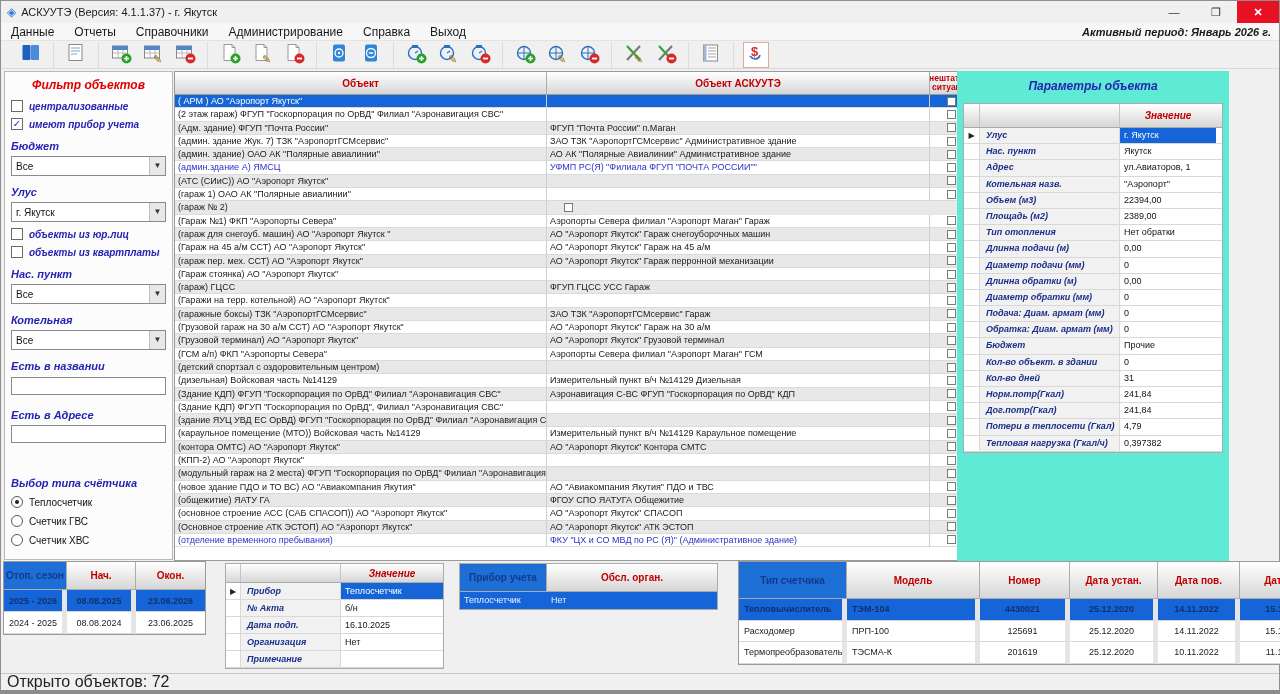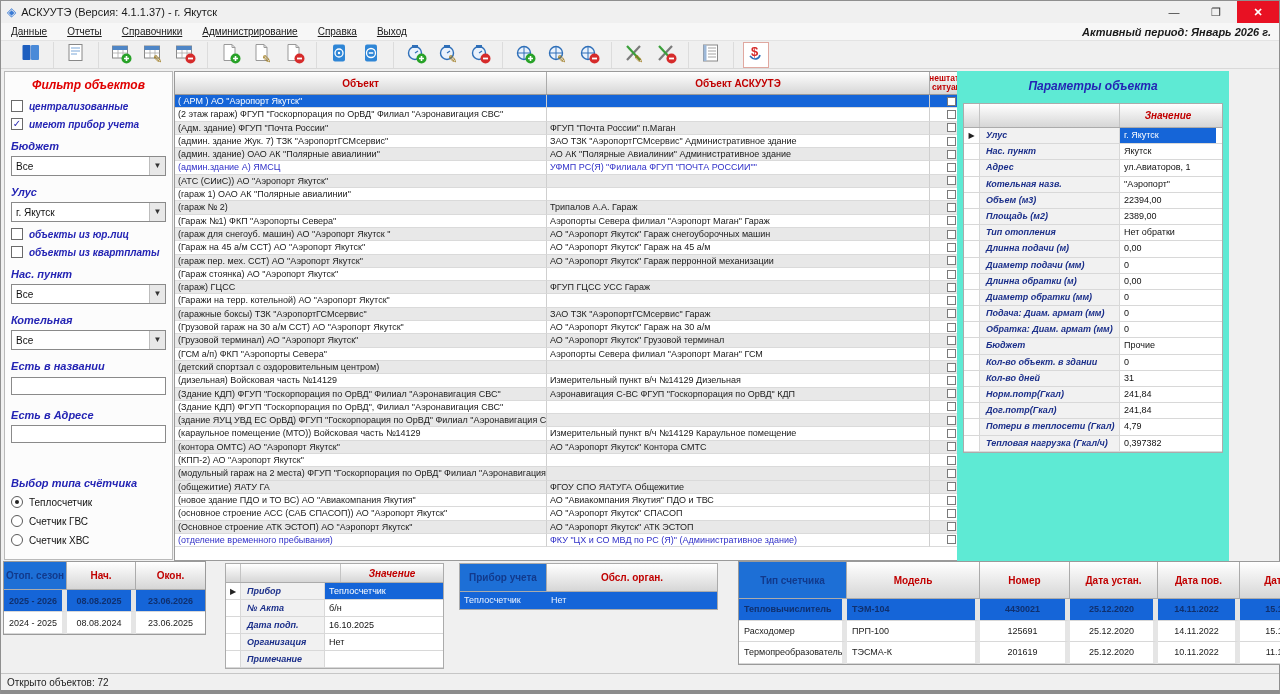--- a/index.html
+++ b/index.html
@@ -15,21 +15,21 @@
   .title { font-size:11px; color:#1a1a1a; }
   .wctrl { margin-left:auto; display:flex; height:22px; }
   .wbtn { width:42px; height:22px; display:flex; align-items:center; justify-content:center;
     font-size:11px; color:#333; cursor:default; }
   .wbtn.close { background:#e81123; color:#fff; font-weight:bold; }
 
   
   .menubar { position:absolute; top:22px; left:0; right:0; height:18px; background:#f7f7f7;
     display:flex; align-items:center; border-bottom:1px solid #e3e3e3; }
   #menu-items { display:flex; }
-  .mitem { font-size:10px; color:#1a1a1a; padding:1px 10px;text-decoration:underline; }
+  .mitem { font-size:12px; color:#1a1a1a; padding:1px 10px; }
   .period { margin-left:auto; font-size:11px; font-weight:bold; font-style:italic;
     color:#1a1a1a; padding-right:8px; }
 
   
   .toolbar { position:absolute; top:40px; left:0; right:0; height:28px; background:#f0f0f0;
     border-bottom:1px solid #d9d9d9; display:flex; align-items:center; padding-left:8px; }
   .tgroup { display:flex; align-items:center; padding:0 6px; border-right:1px solid #dcdcdc; height:26px; }
   .tgroup:last-child { border-right:none; }
   .tbtn { width:26px; height:26px; margin:0 3px; display:flex; align-items:center;
     justify-content:center; background:transparent; border:1px solid transparent; }
@@ -133,21 +133,21 @@
     border:1px solid #ababab; }
   .a-hrow { display:flex; height:19px; background:linear-gradient(#ffffff,#d6d6d6);
     border-bottom:1px solid #ababab; }
   .a-hmark { width:15px; border-right:1px solid #c4c4c4; }
   .a-hlabel { width:100px; border-right:1px solid #c4c4c4; }
   .a-hval { flex:1; display:flex; align-items:center; justify-content:center;
     color:#c00000; font-weight:bold; font-style:italic; font-size:10px; }
   .a-row { display:flex; height:17px; border-bottom:1px solid #d8d8d8; }
   .a-mark { width:15px; border-right:1px solid #d8d8d8; font-size:8px; color:#222;
     display:flex; align-items:center; justify-content:center; }
-  .a-label { width:84px; border-right:1px solid #d8d8d8; background:#f1f1f1;
+  .a-label { width:100px; border-right:1px solid #d8d8d8; background:#f1f1f1;
     color:#1b2f8a; font-weight:bold; font-style:italic; font-size:9px; padding-left:6px;
     line-height:16px; }
   .a-val { flex:1; font-size:9px; color:#111; padding-left:4px; line-height:16px; }
   .a-val.sel { background:#1565d8; color:#fff; }
 
   .device { position:absolute; top:562px; left:458px; width:259px; background:#fff;
     border:1px solid #ababab; }
   .d-hrow { display:flex; height:28px; border-bottom:1px solid #ababab; }
   .d-c1 { width:87px; } .d-c2 { width:170px; border-right:none; }
   .d-row { display:flex; height:17px; }
@@ -159,21 +159,21 @@
   .m-hrow { display:flex; height:37px; border-bottom:1px solid #ababab; }
   .m-row { display:flex; height:21.5px; }
   .m-c1 { width:108px; } .m-c2 { width:133px; } .m-c3 { width:90px; }
   .m-c4 { width:88px; } .m-c5 { width:82px; } .m-c6 { width:90px; }
   .m-row .bcell { justify-content:center; padding-left:0; }
   .m-row .bcell.m-c1, .m-row .bcell.m-c2 { justify-content:flex-start; padding-left:5px; }
   .m-row.rowsel .bcell { color:#10306e; font-weight:bold; }
 
   
   .statusbar { position:absolute; top:672px; left:0; right:0; height:17px; background:#f0f0f0;
-    border-top:1px solid #c6c6c6; font-size:10px; color:#222; display:flex; align-items:center;
+    border-top:1px solid #c6c6c6; font-size:16px; color:#222; display:flex; align-items:center;
     padding-left:6px; }
   .bottomstrip { position:absolute; top:689px; left:0; right:0; height:5px; background:#8c8c8c; }
 </style>
 </head>
 <body>
 
 <div id="window">
 
   <div class="titlebar">
     <span class="appicon">◈</span>
@@ -507,21 +507,20 @@
         </div>
         <div class="trow">
           <div class="tc c1">(гараж 1) ОАО АК "Полярные авиалинии"</div>
           <div class="tc c2"></div>
           <div class="tc c3">
             <span class="rowcb"></span>
           </div>
         </div>
         <div class="trow odd">
           <div class="tc c1">(гараж № 2)</div>
-          <div class="tc c2">Трипалов А.А. Гараж</div>
           <div class="tc c3">
             <span class="rowcb"></span>
           </div>
         </div>
         <div class="trow">
           <div class="tc c1">(Гараж №1) ФКП "Аэропорты Севера"</div>
           <div class="tc c2">Аэропорты Севера филиал "Аэропорт Маган" Гараж</div>
           <div class="tc c3">
             <span class="rowcb"></span>
           </div>
@@ -652,30 +651,30 @@
             <span class="rowcb"></span>
           </div>
         </div>
         <div class="trow odd">
           <div class="tc c1">(модульный гараж на 2 места) ФГУП "Госкорпорация по ОрВД" Филиал "Аэронавигация СВС"</div>
           <div class="tc c2"></div>
           <div class="tc c3">
             <span class="rowcb"></span>
           </div>
         </div>
+        <div class="trow">
+          <div class="tc c1">(новое здание ПДО и ТО ВС) АО "Авиакомпания Якутия"</div>
+          <div class="tc c2">АО "Авиакомпания Якутия" ПДО и ТВС</div>
+          <div class="tc c3">
+            <span class="rowcb"></span>
+          </div>
+        </div>
         <div class="trow odd">
           <div class="tc c1">(общежитие) ЯАТУ ГА</div>
           <div class="tc c2">ФГОУ СПО ЯАТУГА Общежитие</div>
-          <div class="tc c3">
-            <span class="rowcb"></span>
-          </div>
-        </div>
-        <div class="trow">
-          <div class="tc c1">(новое здание ПДО и ТО ВС) АО "Авиакомпания Якутия"</div>
-          <div class="tc c2">АО "Авиакомпания Якутия" ПДО и ТВС</div>
           <div class="tc c3">
             <span class="rowcb"></span>
           </div>
         </div>
         <div class="trow">
           <div class="tc c1">(основное строение АСС (САБ СПАСОП)) АО "Аэропорт Якутск"</div>
           <div class="tc c2">АО "Аэропорт Якутск" СПАСОП</div>
           <div class="tc c3">
             <span class="rowcb"></span>
           </div>

